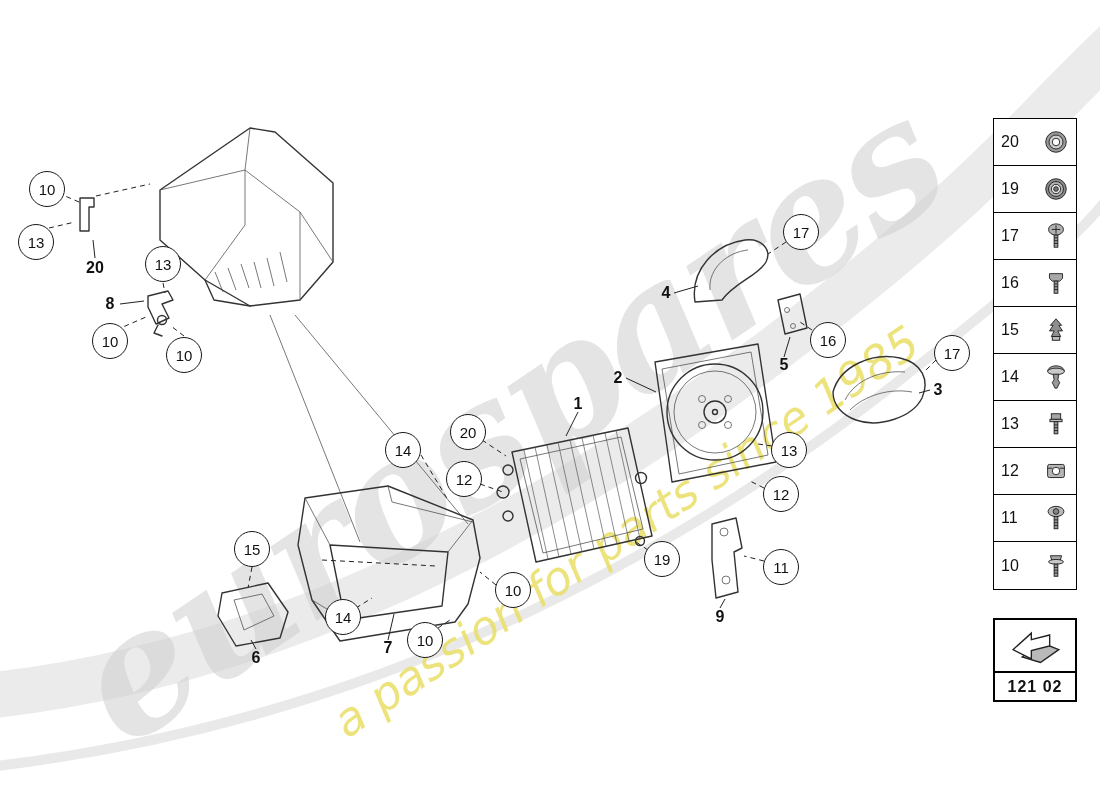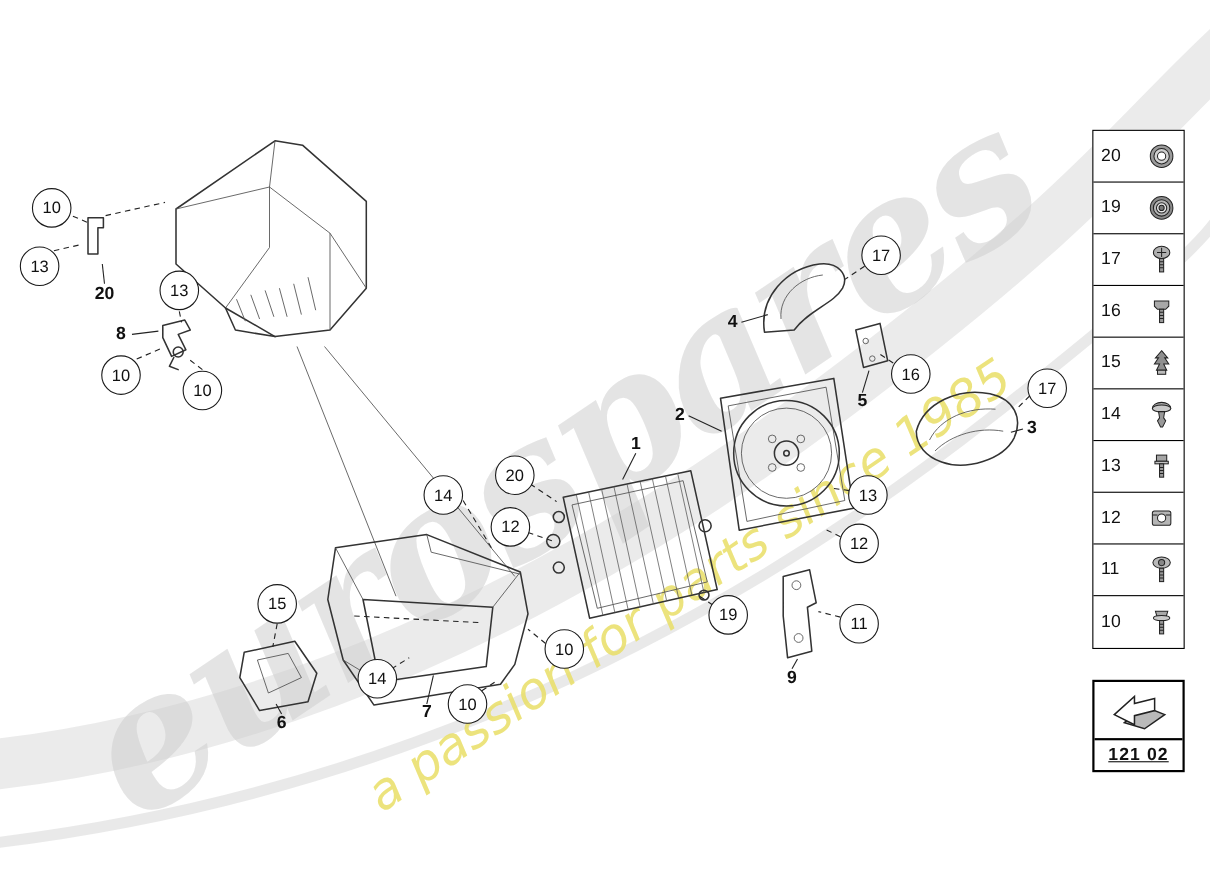--- a/index.html
+++ b/index.html
@@ -51,21 +51,21 @@
   .legend-row .ic{width:30px;height:34px;display:flex;align-items:center;justify-content:center;}
   .legend-row .ic svg{width:28px;height:32px;}
   .code-box{
     position:absolute;left:993px;top:618px;width:84px;height:84px;
     border:2px solid #000;background:#fff;box-sizing:border-box;
     display:flex;flex-direction:column;
   }
   .code-box .arrow-zone{flex:1;display:flex;align-items:center;justify-content:center;}
   .code-box .code{
     border-top:2px solid #000;height:27px;display:flex;align-items:center;justify-content:center;
-    font-weight:bold;font-size:16px;letter-spacing:1px;text-decoration:underline;
+    font-weight:bold;font-size:16px;letter-spacing:1px;
   }
 </style>
 </head>
 <body>
 
 <div class="stage">
 
   <svg class="art" viewBox="0 0 1100 800">
 
     <path class="swoosh" d="M-60,700 C240,680 520,540 760,360 S1040,110 1130,30" stroke-width="46" opacity=".75"></path>

